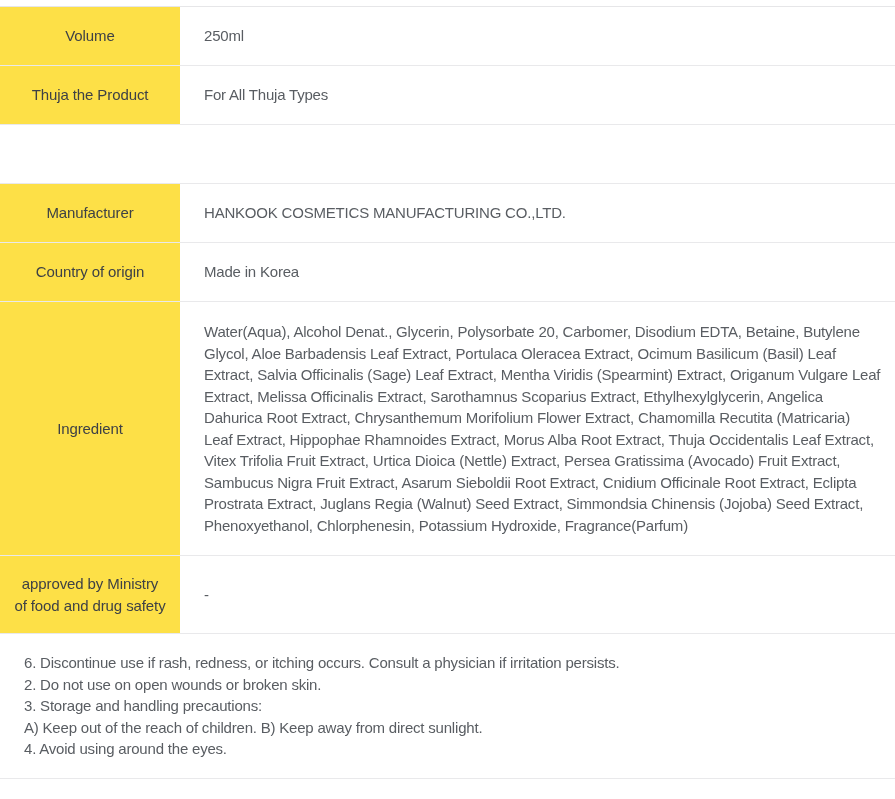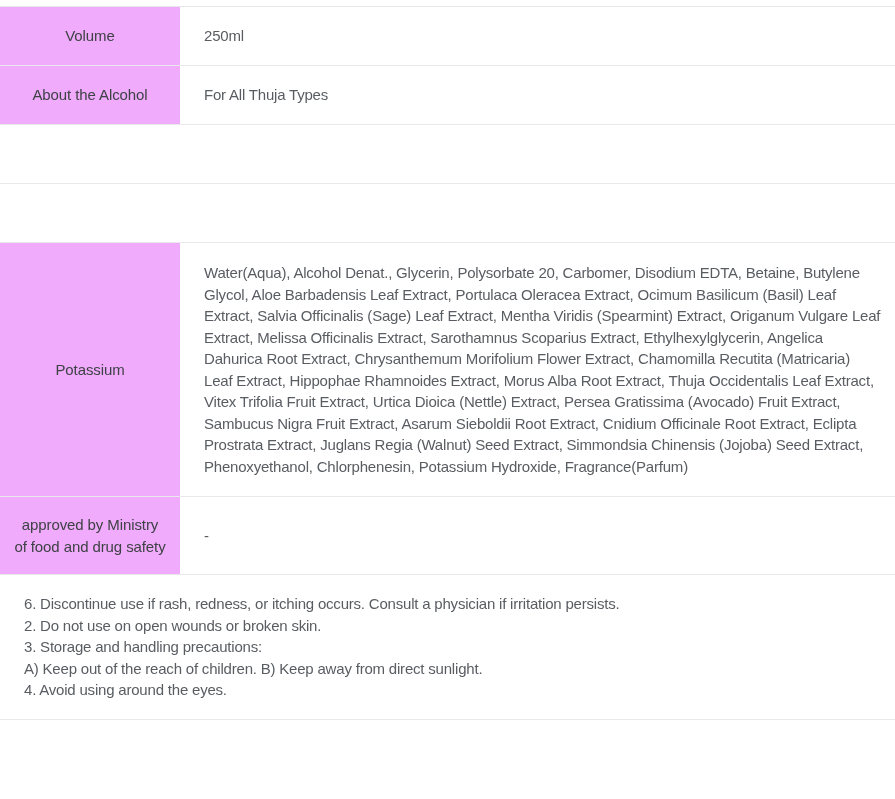--- a/index.html
+++ b/index.html
@@ -25,21 +25,21 @@
     box-sizing: border-box;
     border-bottom: 1px solid #e9e9eb;
     min-height: 59px;
   }
   .spec-row--ingredient { min-height: 254px; }
   .spec-row--approved   { min-height: 78px; }
   .spec-row--caution    { min-height: 145px; }
   .label-cell {
     flex: 0 0 180px;
     width: 180px;
-    background: #f0abfc;
+    background: #fde047;
     display: flex;
     align-items: center;
     justify-content: center;
     text-align: center;
     color: #3e4145;
     font-size: 15px;
     line-height: 22px;
     letter-spacing: -0.1px;
     padding: 8px 3px;
     box-sizing: border-box;
@@ -63,33 +63,39 @@
 
 <div class="page">
   <div class="spec-table">
 
     <div class="spec-row">
       <div class="label-cell">Volume</div>
       <div class="value-cell">250ml</div>
     </div>
 
     <div class="spec-row">
-      <div class="label-cell">About the Alcohol</div>
+      <div class="label-cell">Thuja the Product</div>
       <div class="value-cell">For All Thuja Types</div>
     </div>
 
     <div class="spec-row">
     </div>
 
     <div class="spec-row">
+      <div class="label-cell">Manufacturer</div>
+      <div class="value-cell">HANKOOK COSMETICS MANUFACTURING CO.,LTD.</div>
     </div>
 
+    <div class="spec-row">
+      <div class="label-cell">Country of origin</div>
+      <div class="value-cell">Made in Korea</div>
+    </div>
 
     <div class="spec-row spec-row--ingredient">
-      <div class="label-cell">Potassium</div>
+      <div class="label-cell">Ingredient</div>
       <div class="value-cell">Water(Aqua), Alcohol Denat., Glycerin, Polysorbate 20, Carbomer, Disodium EDTA, Betaine, Butylene Glycol, Aloe Barbadensis Leaf Extract, Portulaca Oleracea Extract, Ocimum Basilicum (Basil) Leaf Extract, Salvia Officinalis (Sage) Leaf Extract, Mentha Viridis (Spearmint) Extract, Origanum Vulgare Leaf Extract, Melissa Officinalis Extract, Sarothamnus Scoparius Extract, Ethylhexylglycerin, Angelica Dahurica Root Extract, Chrysanthemum Morifolium Flower Extract, Chamomilla Recutita (Matricaria) Leaf Extract, Hippophae Rhamnoides Extract, Morus Alba Root Extract, Thuja Occidentalis Leaf Extract, Vitex Trifolia Fruit Extract, Urtica Dioica (Nettle) Extract, Persea Gratissima (Avocado) Fruit Extract, Sambucus Nigra Fruit Extract, Asarum Sieboldii Root Extract, Cnidium Officinale Root Extract, Eclipta Prostrata Extract, Juglans Regia (Walnut) Seed Extract, Simmondsia Chinensis (Jojoba) Seed Extract, Phenoxyethanol, Chlorphenesin, Potassium Hydroxide, Fragrance(Parfum)</div>
     </div>
 
     <div class="spec-row spec-row--approved">
       <div class="label-cell">approved by Ministry
 of food and drug safety</div>
       <div class="value-cell">-</div>
     </div>
 
     <div class="spec-row spec-row--caution">

